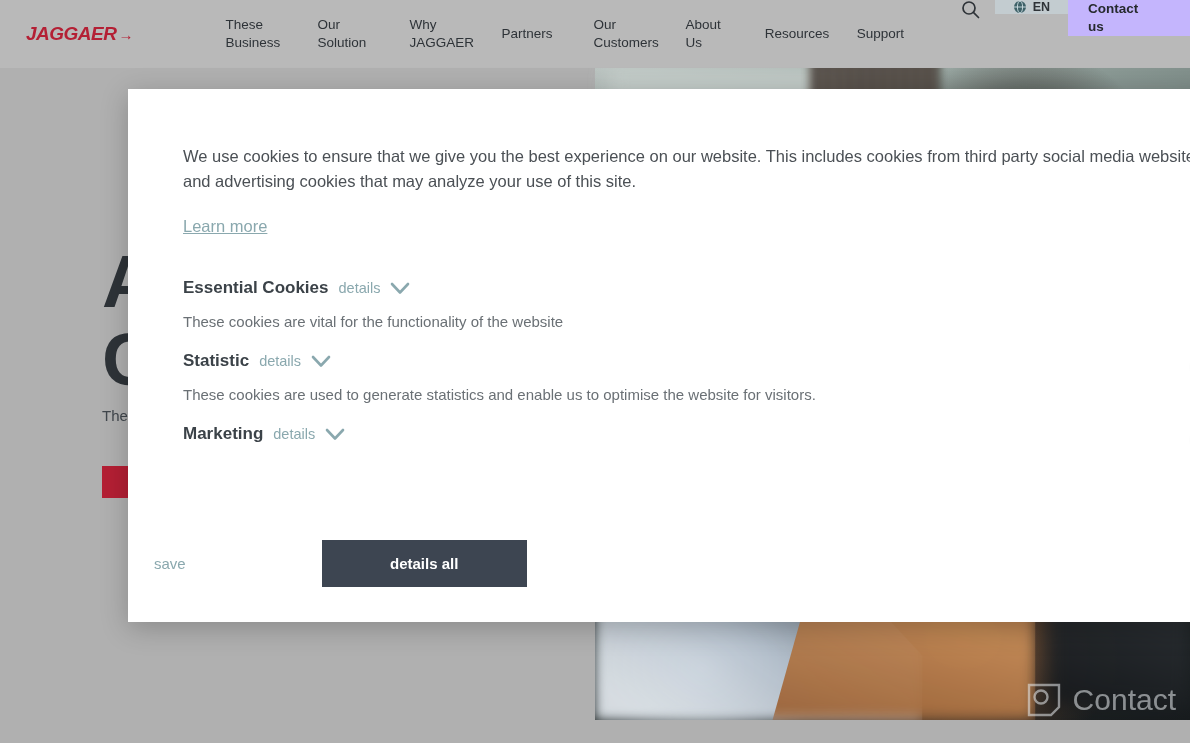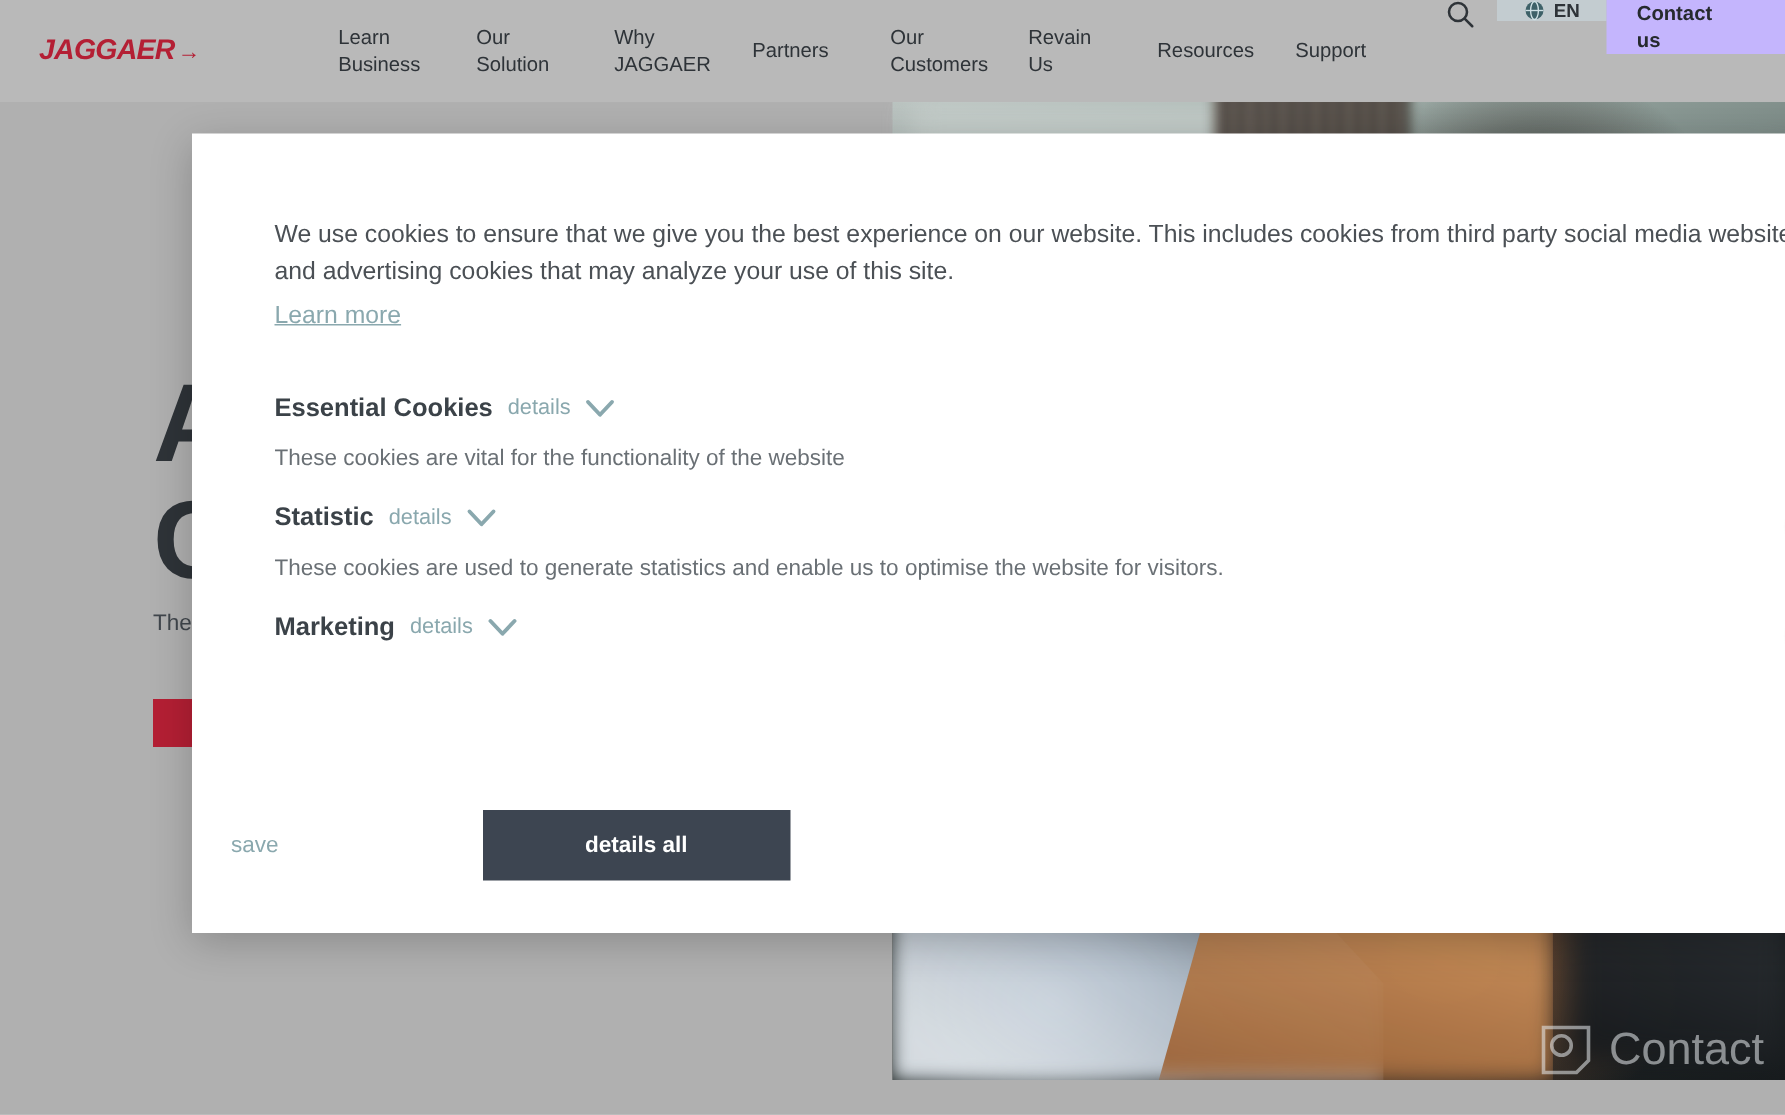--- a/index.html
+++ b/index.html
@@ -204,21 +204,21 @@
     padding: 0;
   }
   .cm-intro {
     padding: 55px 72px 0 55px;
     font-size: 16.5px;
     line-height: 25px;
     color: #4b5055;
   }
   .cm-learn {
     display: inline-block;
-    margin-top: 4px;
+    margin-top: 20px;
     font-size: 16.5px;
     color: #8aa8ae;
     text-decoration: underline;
     cursor: pointer;
   }
 
   .cm-list {
     margin-top: 30px;
     padding: 0 40px 0 55px;
   }
@@ -371,30 +371,30 @@
   <div class="bottom-strip"></div>
 
   <div class="topbar">
 
     <div class="logo">
       <span class="logo-text">JAGGAER</span>
       <span class="logo-arrow">→</span>
     </div>
 
     <div class="nav">
-      <div class="nav-item">Learn
+      <div class="nav-item">These
 Business</div>
       <div class="nav-item">Our
 Solution</div>
       <div class="nav-item">Why
 JAGGAER</div>
       <div class="nav-item">Partners</div>
       <div class="nav-item">Our
 Customers</div>
-      <div class="nav-item">Revain
+      <div class="nav-item">About
 Us</div>
       <div class="nav-item">Resources</div>
       <div class="nav-item">Support</div>
     </div>
 
     <div class="nav-right">
       <div class="nav-divider"></div>
       <div class="search-btn">
         <svg width="19" height="19" viewBox="0 0 19 19">
           <circle cx="8" cy="8" r="6" fill="none" stroke="#2e3338" stroke-width="1.7"></circle>

